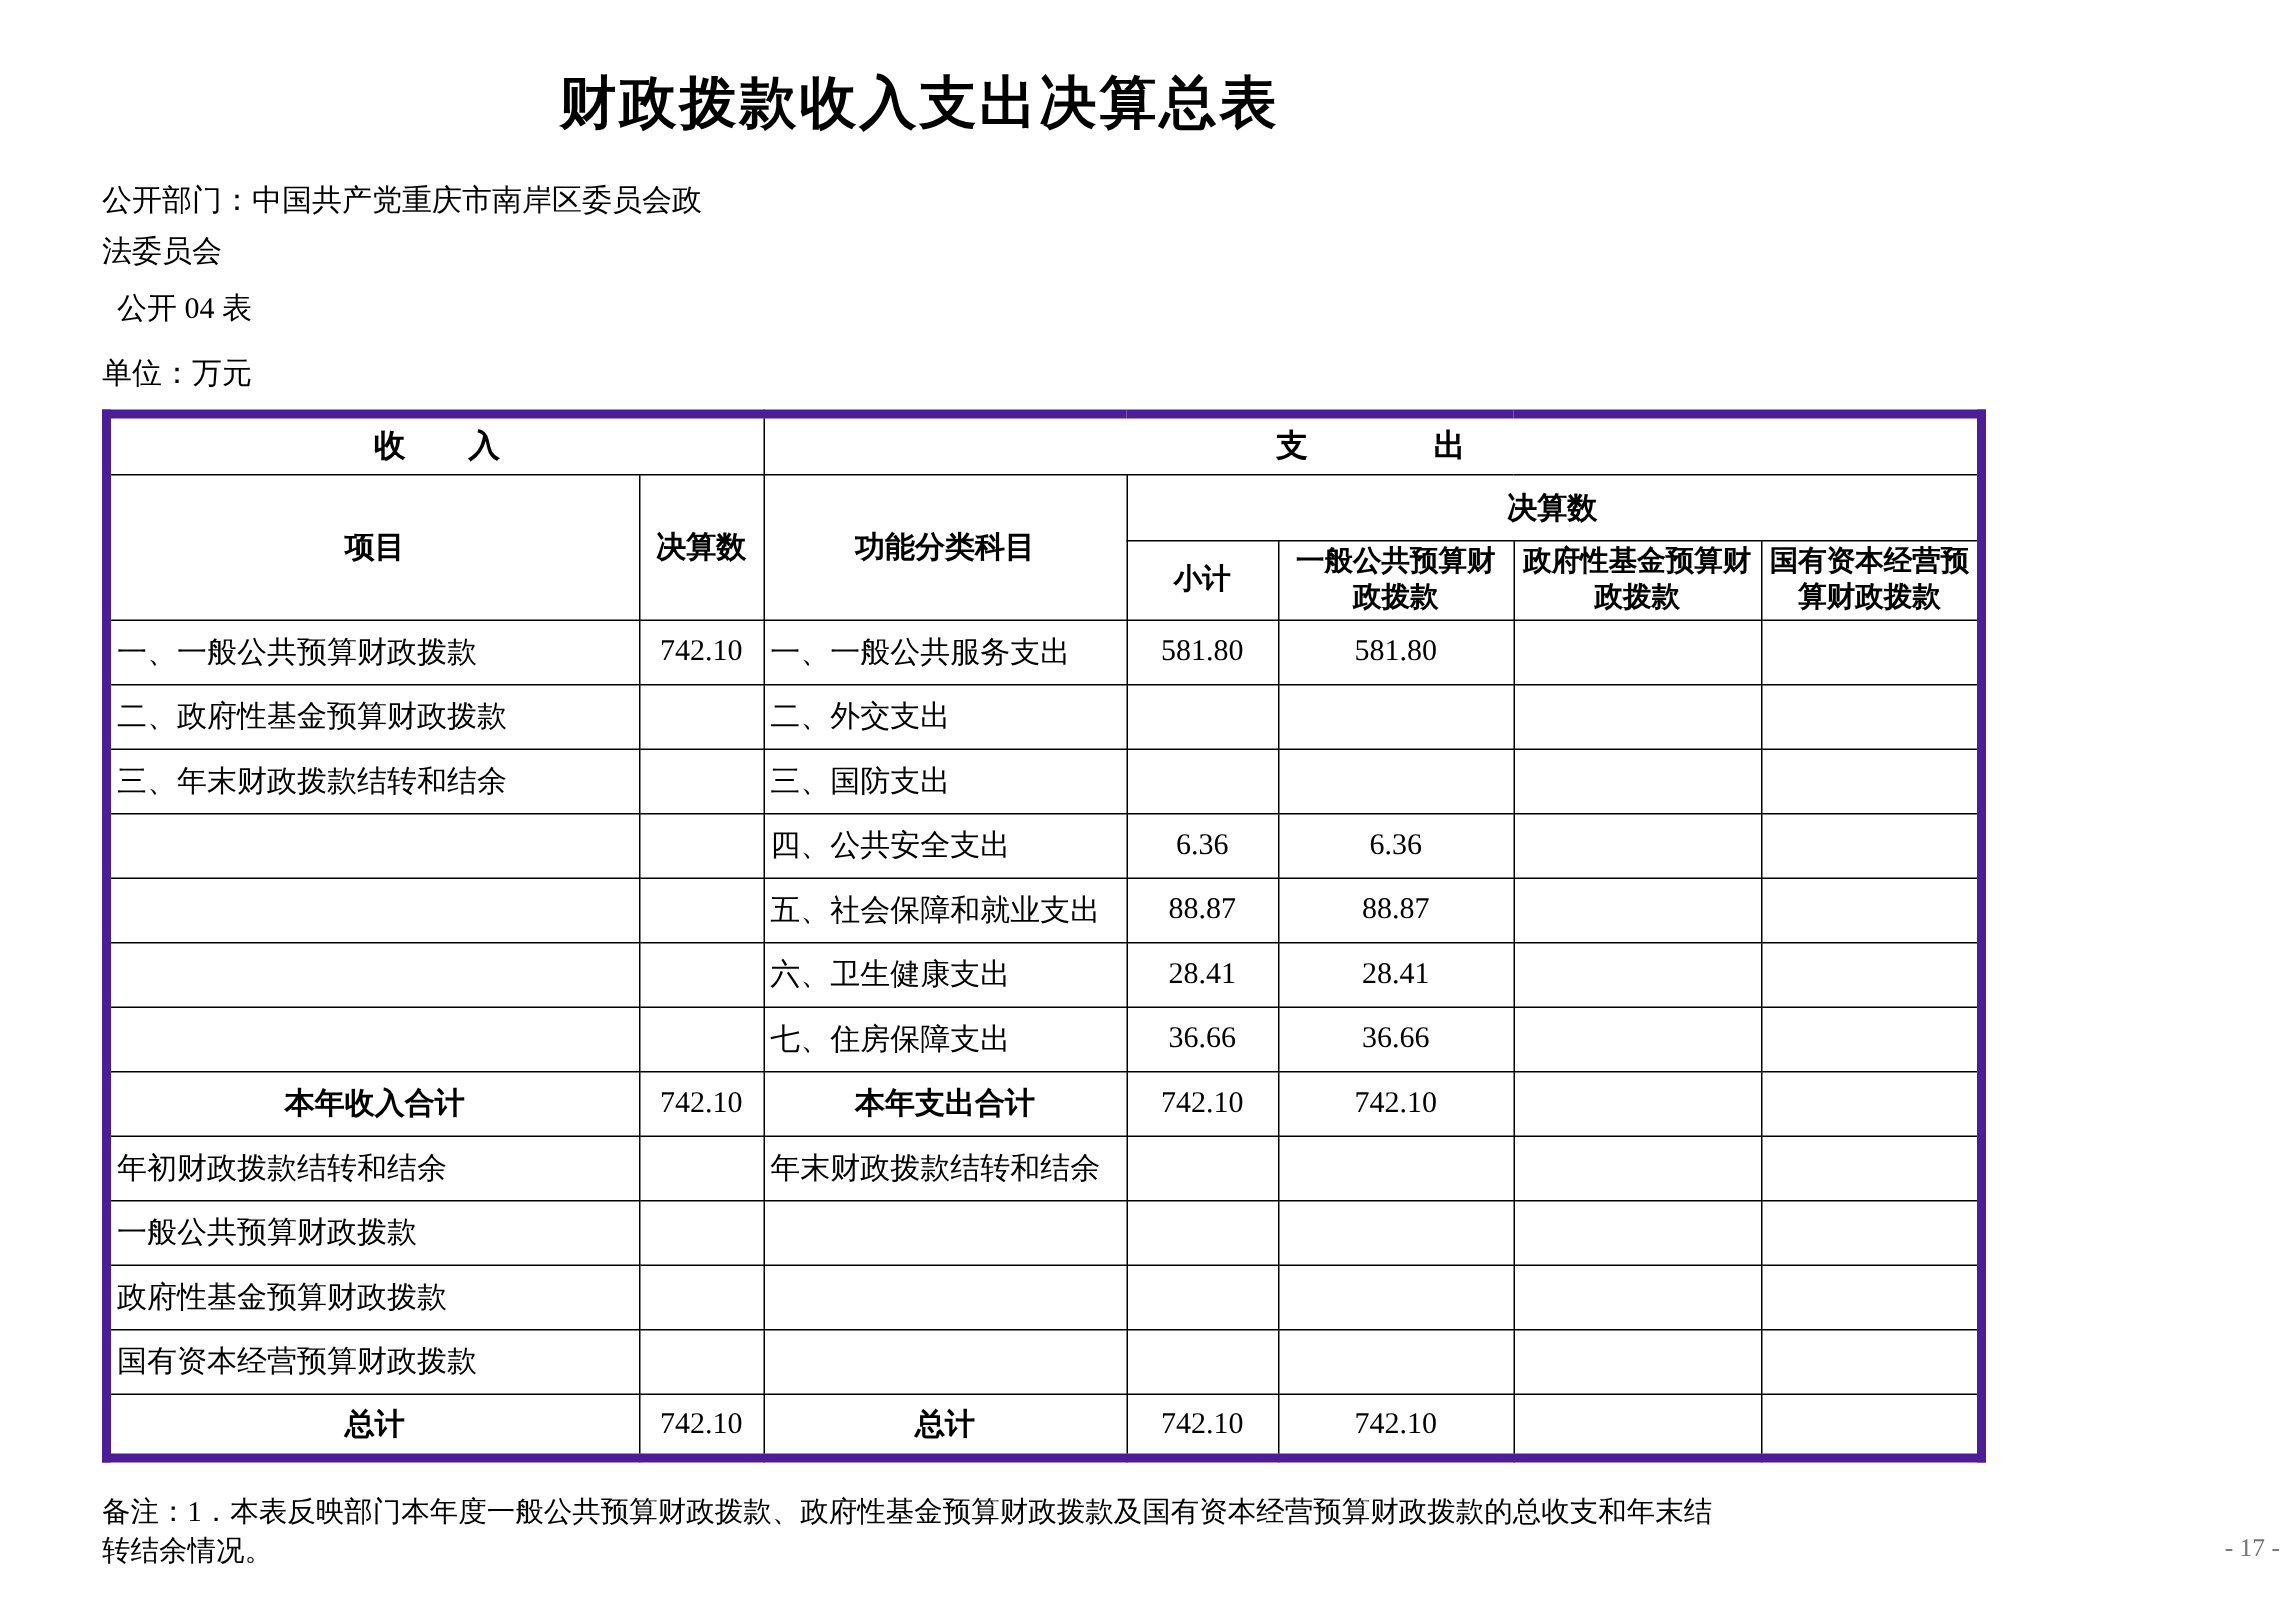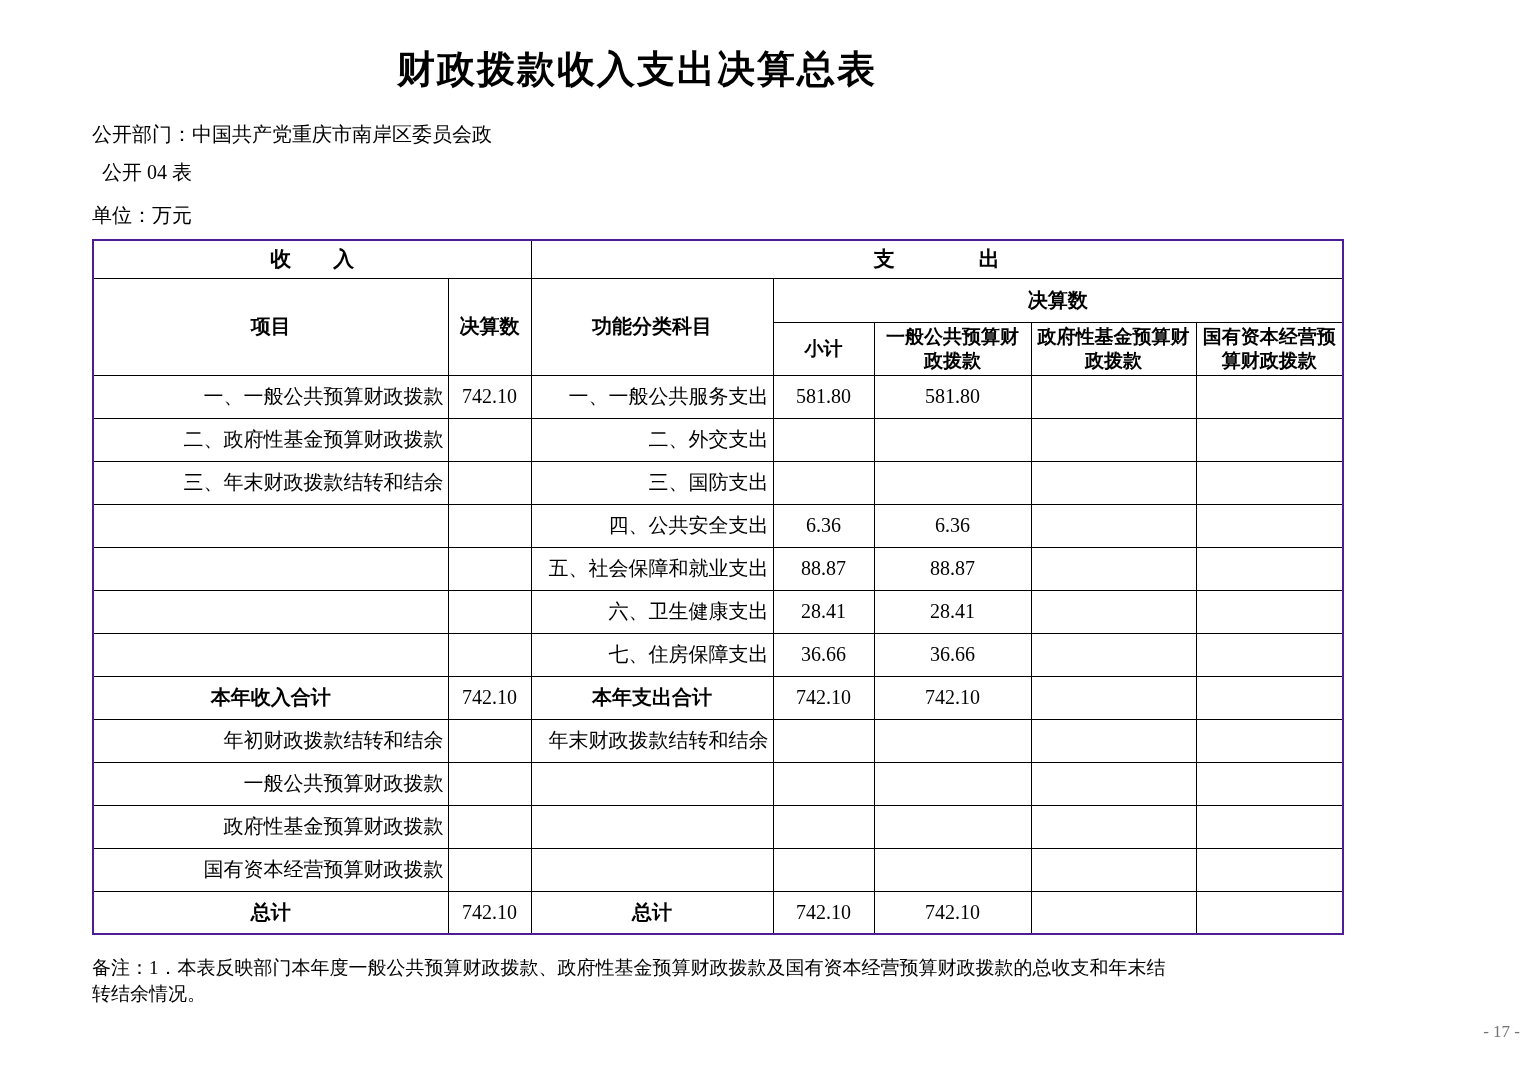--- a/index.html
+++ b/index.html
@@ -8,21 +8,21 @@
     background: #ffffff;
     width: 1520px;
     height: 1074px;
     overflow: hidden;
     position: relative;
     color: #000;
     font-family: "Liberation Serif", "DejaVu Serif", serif;
   }
   .doc {
     width: 1090px;
-    margin-left: 92px;
+    margin-left: 68px;
   }
   .title {
     text-align: center;
     font-size: 38px;
     font-weight: bold;
     letter-spacing: 2px;
     margin: 46px 0 10px 0;
     line-height: 1.25;
   }
   .meta-row {
@@ -39,36 +39,36 @@
   }
   .meta-right {
     text-align: right;
     font-size: 20px;
     line-height: 43px;
   }
   table.fiscal {
     border-collapse: collapse;
     table-layout: fixed;
     width: 1250px;
-    border: 2px solid #4c1d95;
+    border: 6px solid #4c1d95;
     margin-top: 2px;
   }
   table.fiscal th, table.fiscal td {
     border: 1px solid #000;
     padding: 0 4px;
     overflow: hidden;
     vertical-align: middle;
     font-size: 20px;
   }
   tr.h1 th { height: 37px; font-size: 21px; font-weight: bold; }
   tr.h2 th { font-weight: bold; }
   tr.h2 th.span-decision { height: 43px; }
   tr.h3 th { height: 52px; font-size: 19px; line-height: 24px; font-weight: bold; padding: 0 3px; }
   tbody tr { height: 43px; }
-  td.item { text-align: right; padding-left: 5px; }
+  td.item { text-align: left; padding-left: 5px; }
   td.indent { padding-left: 24px; }
   td.num { text-align: center; font-size: 19px; }
   td.total { text-align: center; font-weight: bold; }
   .notes {
     font-size: 19px;
     margin-top: 20px;
   }
   .notes p { margin: 0; }
   .notes p.n1 { margin-bottom: 27px; }
   .page-num {
@@ -84,20 +84,21 @@
 </head>
 <body>
 
 <div class="doc">
 
   <div class="title">财政拨款收入支出决算总表</div>
 
   <div class="meta-row">
     <div class="dept">
       <div>公开部门：中国共产党重庆市南岸区委员会政</div>
+      <div>法委员会</div>
     </div>
     <div class="meta-right">
       <div>公开 04 表</div>
       <div>单位：万元</div>
     </div>
   </div>
 
   <table class="fiscal">
     <colgroup>
       <col style="width:355px">

